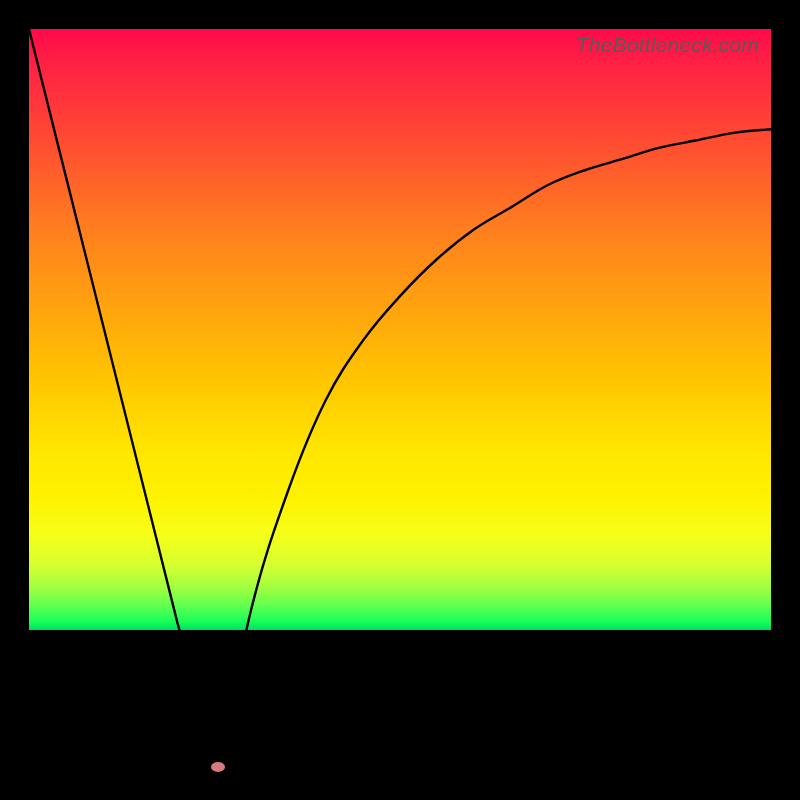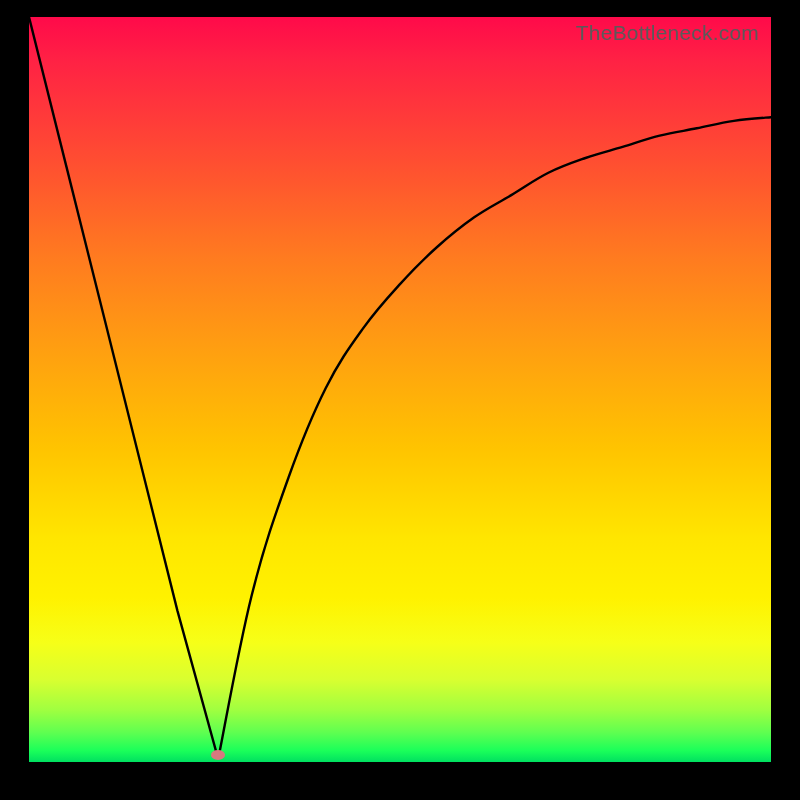--- a/index.html
+++ b/index.html
@@ -13,41 +13,42 @@
   }
   .frame {
     position: relative;
     width: 800px;
     height: 800px;
     background: #000;
   }
   .plot-area {
     position: absolute;
     left: 29px;
-    top: 17px;
+    top: 29px;
     width: 742px;
-    height: 745px;
+    height: 601px;
     
     background: linear-gradient(
       to bottom,
       #ff0a4a 0%,
       #ff2244 6%,
       #ff5030 20%,
       #ff7a20 32%,
       #ffa010 45%,
       #ffc400 58%,
       #ffe600 70%,
       #fff200 78%,
       #f6ff18 84%,
       #d8ff30 89%,
       #a0ff40 93%,
       #60ff50 96%,
       #1aff5a 98.5%,
       #00e060 100%
     );
+    font-style: italic;
   }
   .watermark {
     position: absolute;
     top: 4px;
     right: 12px;
     color: #5a5a5a;
     font-size: 21px;
     font-weight: 400;
     letter-spacing: 0.2px;
     pointer-events: none;

